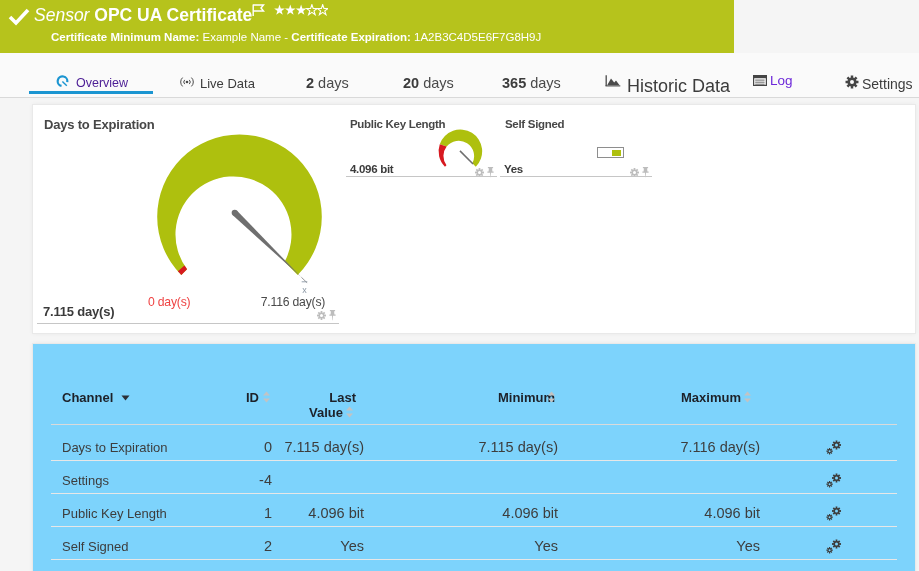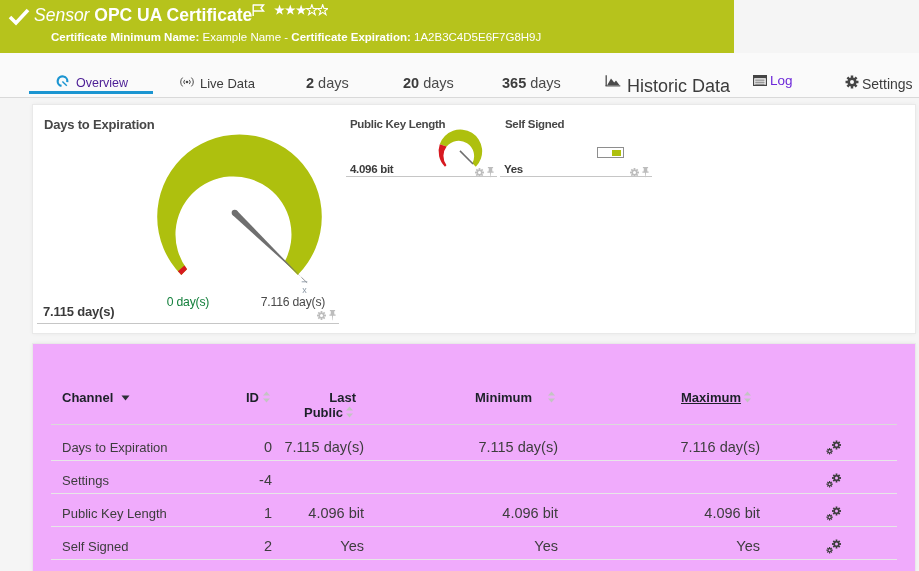--- a/index.html
+++ b/index.html
@@ -87,21 +87,21 @@
   <div class="abs" style="left:11px;top:15px;font-size:13px;letter-spacing:-0.2px;font-weight:bold;color:#474747;">Days to Expiration</div>
   <svg class="abs" style="left:110px;top:25px;" width="210" height="180" viewBox="0 0 210 180">
     <path d="M38.31,147.89 A82.3,82.3 0 1 1 154.69,147.89 L141.61,134.81 A58,58 0 1 0 44.03,142.17 Z" fill="#aec00e"></path>
     <path d="M38.31,147.89 A82.3,82.3 0 0 1 34.86,144.23 L41.43,138.42 A58,58 0 0 1 44.03,142.17 Z" fill="#d71920"></path>
     <polygon points="89.55,88.03 93.85,83.57 158.40,150.30" fill="#6f6f6f"></polygon>
     <circle cx="91.7" cy="85.8" r="3.05" fill="#6f6f6f"></circle>
     <line x1="158.40" y1="150.30" x2="164.1" y2="155.8" stroke="#999999" stroke-width="1"></line>
     <line x1="158.7" y1="154.8" x2="164.3" y2="154.8" stroke="#8a97a4" stroke-width="0.9"></line>
     <text x="161.5" y="166" font-size="9" fill="#8a97a4" text-anchor="middle" font-family="Liberation Sans, sans-serif">x</text>
   </svg>
-  <div class="abs" style="left:115px;top:193px;width:80px;text-align:center;font-size:12.2px;letter-spacing:-0.2px;color:#15803d;">0 day(s)</div>
+  <div class="abs" style="left:115px;top:193px;width:80px;font-size:12.2px;letter-spacing:-0.2px;color:#ef4444;">0 day(s)</div>
   <div class="abs" style="left:220px;top:193px;width:80px;text-align:center;font-size:12.2px;letter-spacing:-0.2px;color:#4a4a4a;">7.116 day(s)</div>
   <div class="abs" style="left:10px;top:202px;font-size:13px;letter-spacing:-0.2px;font-weight:bold;color:#3b3b3b;">7.115 day(s)</div>
   <svg class="abs" style="left:283px;top:207px;" width="22" height="13" viewBox="0 0 22 13">
     <path transform="translate(5.5,6.5)" d="M4.51,-0.90 L4.51,0.90 L3.10,0.81 L2.76,1.62 L3.82,2.56 L2.56,3.82 L1.62,2.76 L0.81,3.10 L0.90,4.51 L-0.90,4.51 L-0.81,3.10 L-1.62,2.76 L-2.56,3.82 L-3.82,2.56 L-2.76,1.62 L-3.10,0.81 L-4.51,0.90 L-4.51,-0.90 L-3.10,-0.81 L-2.76,-1.62 L-3.82,-2.56 L-2.56,-3.82 L-1.62,-2.76 L-0.81,-3.10 L-0.90,-4.51 L0.90,-4.51 L0.81,-3.10 L1.62,-2.76 L2.56,-3.82 L3.82,-2.56 L2.76,-1.62 L3.10,-0.81 L4.51,-0.90 Z M1.50,0.00 A1.5,1.5 0 1 0 -1.50,0.00 A1.5,1.5 0 1 0 1.50,0.00 Z" fill="#bdbdbd" fill-rule="evenodd"></path>
     <path transform="translate(16.5,6.2)" d="M-2.6,-5.2 L2.6,-5.2 L2.6,-4 L1.6,-4 L1.9,-0.6 L3.1,-0.6 L3.1,0.6 L-3.1,0.6 L-3.1,-0.6 L-1.9,-0.6 L-1.6,-4 L-2.6,-4 Z M-0.5,0.6 L0.5,0.6 L0.2,5 L-0.2,5 Z" fill="#bdbdbd"></path>
   </svg>
   <div class="abs" style="left:4px;top:221px;width:302px;height:1px;background:#c6c6c6;"></div>
 
   <div class="abs" style="left:317px;top:16px;font-size:11.5px;letter-spacing:-0.3px;font-weight:bold;color:#474747;">Public Key Length</div>
   <svg class="abs" style="left:401px;top:25px;" width="54" height="47.8" viewBox="0 0 52 46">
@@ -122,42 +122,42 @@
   </div>
   <div class="abs" style="left:471px;top:61px;font-size:11.5px;letter-spacing:-0.3px;font-weight:bold;color:#3b3b3b;">Yes</div>
     <svg class="abs" style="left:596px;top:63.5px;" width="22" height="13" viewBox="0 0 22 13">
     <path transform="translate(5.5,6.5)" d="M4.51,-0.90 L4.51,0.90 L3.10,0.81 L2.76,1.62 L3.82,2.56 L2.56,3.82 L1.62,2.76 L0.81,3.10 L0.90,4.51 L-0.90,4.51 L-0.81,3.10 L-1.62,2.76 L-2.56,3.82 L-3.82,2.56 L-2.76,1.62 L-3.10,0.81 L-4.51,0.90 L-4.51,-0.90 L-3.10,-0.81 L-2.76,-1.62 L-3.82,-2.56 L-2.56,-3.82 L-1.62,-2.76 L-0.81,-3.10 L-0.90,-4.51 L0.90,-4.51 L0.81,-3.10 L1.62,-2.76 L2.56,-3.82 L3.82,-2.56 L2.76,-1.62 L3.10,-0.81 L4.51,-0.90 Z M1.50,0.00 A1.5,1.5 0 1 0 -1.50,0.00 A1.5,1.5 0 1 0 1.50,0.00 Z" fill="#bdbdbd" fill-rule="evenodd"></path>
     <path transform="translate(16.5,6.2)" d="M-2.6,-5.2 L2.6,-5.2 L2.6,-4 L1.6,-4 L1.9,-0.6 L3.1,-0.6 L3.1,0.6 L-3.1,0.6 L-3.1,-0.6 L-1.9,-0.6 L-1.6,-4 L-2.6,-4 Z M-0.5,0.6 L0.5,0.6 L0.2,5 L-0.2,5 Z" fill="#bdbdbd"></path>
   </svg>
   <div class="abs" style="left:467px;top:74px;width:152px;height:1px;background:#c6c6c6;"></div>
 </div>
 </div>
 
-<div class="abs" id="card2" style="left:33px;top:343.5px;width:882px;height:228px;background:#f0abfc;box-shadow:0 0 0 1px #e9e9e9, 0 0 5px rgba(0,0,0,0.08);">
+<div class="abs" id="card2" style="left:33px;top:343.5px;width:882px;height:228px;background:#7dd3fc;box-shadow:0 0 0 1px #e9e9e9, 0 0 5px rgba(0,0,0,0.08);">
   <div class="abs" style="left:29px;top:46px;font-size:13px;font-weight:bold;color:#1d2129;">Channel</div>
   <svg class="abs" style="left:88px;top:51px;" width="9" height="6" viewBox="0 0 9 6">
       <polygon points="0.5,0.5 8.5,0.5 4.5,5.5" fill="#2b2f36"></polygon>
     </svg>
   <div class="abs" style="left:166px;top:46px;width:60px;text-align:right;font-size:13px;font-weight:bold;color:#1d2129;">ID</div>
   <svg class="abs" style="left:229px;top:47px;" width="9" height="12" viewBox="0 0 9 12">
       <polygon points="4.5,0.5 8,4.5 1,4.5" fill="#c3c3c3"></polygon>
       <polygon points="4.5,11.5 8,7.5 1,7.5" fill="#c3c3c3"></polygon>
     </svg>
   <div class="abs" style="left:243px;top:46px;width:80px;text-align:right;font-size:13px;font-weight:bold;color:#1d2129;">Last</div>
-  <div class="abs" style="left:230px;top:61px;width:80px;text-align:right;font-size:13px;font-weight:bold;color:#1d2129;">Public</div>
+  <div class="abs" style="left:230px;top:61px;width:80px;text-align:right;font-size:13px;font-weight:bold;color:#1d2129;">Value</div>
   <svg class="abs" style="left:312px;top:62px;" width="9" height="12" viewBox="0 0 9 12">
       <polygon points="4.5,0.5 8,4.5 1,4.5" fill="#c3c3c3"></polygon>
       <polygon points="4.5,11.5 8,7.5 1,7.5" fill="#c3c3c3"></polygon>
     </svg>
-  <div class="abs" style="left:442px;top:46px;width:80px;text-align:left;font-size:13px;font-weight:bold;color:#1d2129;">Minimum</div>
+  <div class="abs" style="left:442px;top:46px;width:80px;text-align:right;font-size:13px;font-weight:bold;color:#1d2129;">Minimum</div>
   <svg class="abs" style="left:514px;top:47px;" width="9" height="12" viewBox="0 0 9 12">
       <polygon points="4.5,0.5 8,4.5 1,4.5" fill="#c3c3c3"></polygon>
       <polygon points="4.5,11.5 8,7.5 1,7.5" fill="#c3c3c3"></polygon>
     </svg>
-  <div class="abs" style="left:638px;top:46px;width:80px;text-align:center;font-size:13px;font-weight:bold;color:#1d2129;text-decoration:underline;">Maximum</div>
+  <div class="abs" style="left:638px;top:46px;width:80px;text-align:center;font-size:13px;font-weight:bold;color:#1d2129;">Maximum</div>
   <svg class="abs" style="left:710px;top:47px;" width="9" height="12" viewBox="0 0 9 12">
       <polygon points="4.5,0.5 8,4.5 1,4.5" fill="#c3c3c3"></polygon>
       <polygon points="4.5,11.5 8,7.5 1,7.5" fill="#c3c3c3"></polygon>
     </svg>
   <div class="abs" style="left:18px;top:80px;width:846px;height:1px;background:#dadada;"></div>
   <div class="abs" style="left:29px;top:96.0px;font-size:13px;color:#3d3d3d;">Days to Expiration</div>
   <div class="abs" style="left:166px;top:95px;width:73px;text-align:right;font-size:14.5px;color:#3d3d3d;">0</div>
   <div class="abs" style="left:231px;top:95px;width:100px;text-align:right;font-size:14.5px;color:#3d3d3d;">7.115 day(s)</div>
   <div class="abs" style="left:405px;top:95px;width:120px;text-align:right;font-size:14.5px;color:#3d3d3d;">7.115 day(s)</div>
   <div class="abs" style="left:607px;top:95px;width:120px;text-align:right;font-size:14.5px;color:#3d3d3d;">7.116 day(s)</div>

